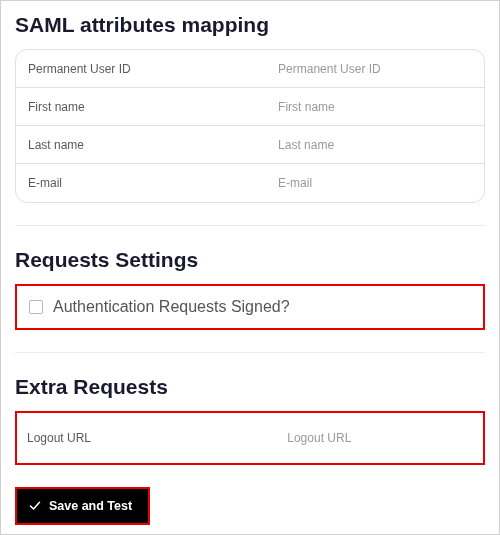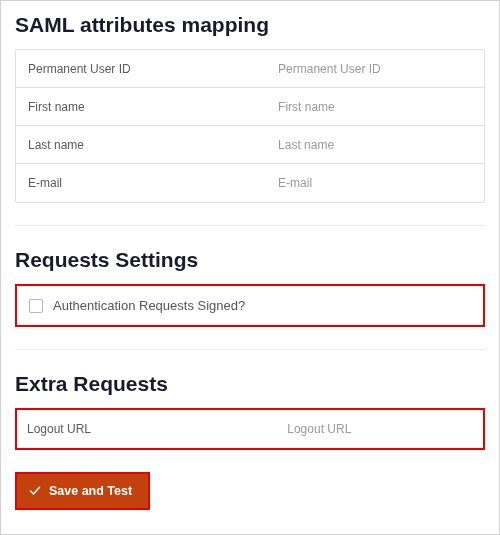--- a/index.html
+++ b/index.html
@@ -20,21 +20,21 @@
       padding: 12px 14px;
     }
     h2 {
       font-size: 21px;
       font-weight: 700;
       color: #1a1a2e;
       margin-bottom: 12px;
     }
     .table {
       border: 1px solid #e0e0e0;
-      border-radius: 2px;
+      border-radius: 12px;
     }
     .row {
       display: flex;
       align-items: center;
       border-bottom: 1px solid #e0e0e0;
       height: 38px;
     }
     .row:last-child {
       border-bottom: none;
     }
@@ -79,28 +79,28 @@
     .cbox {
       width: 14px;
       height: 14px;
       border: 1px solid #b8b8b8;
       border-radius: 2px;
       background: #fff;
       flex-shrink: 0;
       cursor: pointer;
     }
     .chk-label {
-      font-size: 13px;
+      font-size: 16px;
       color: #555;
     }
     .highlight-row {
       border: 2px solid #e60000;
       display: flex;
       align-items: center;
-      height: 42px;
+      height: 54px;
     }
     .hl-label {
       flex: 0 0 58%;
       font-size: 12px;
       color: #5a5a5a;
       padding-left: 10px;
     }
     .hl-input {
       flex: 1;
       height: 100%;
@@ -119,21 +119,21 @@
     }
     .button-wrap {
       padding: 10px 14px 14px;
     }
     .btn-outline {
       border: 2px solid #e60000;
       display: inline-block;
       padding: 0;
     }
     .save-btn {
-      background: #c2410c;
+      background: #000000;
       color: #fff;
       border: none;
       padding: 10px 16px 10px 12px;
       font-size: 12.5px;
       font-weight: 600;
       display: flex;
       align-items: center;
       gap: 8px;
       cursor: pointer;
     }

